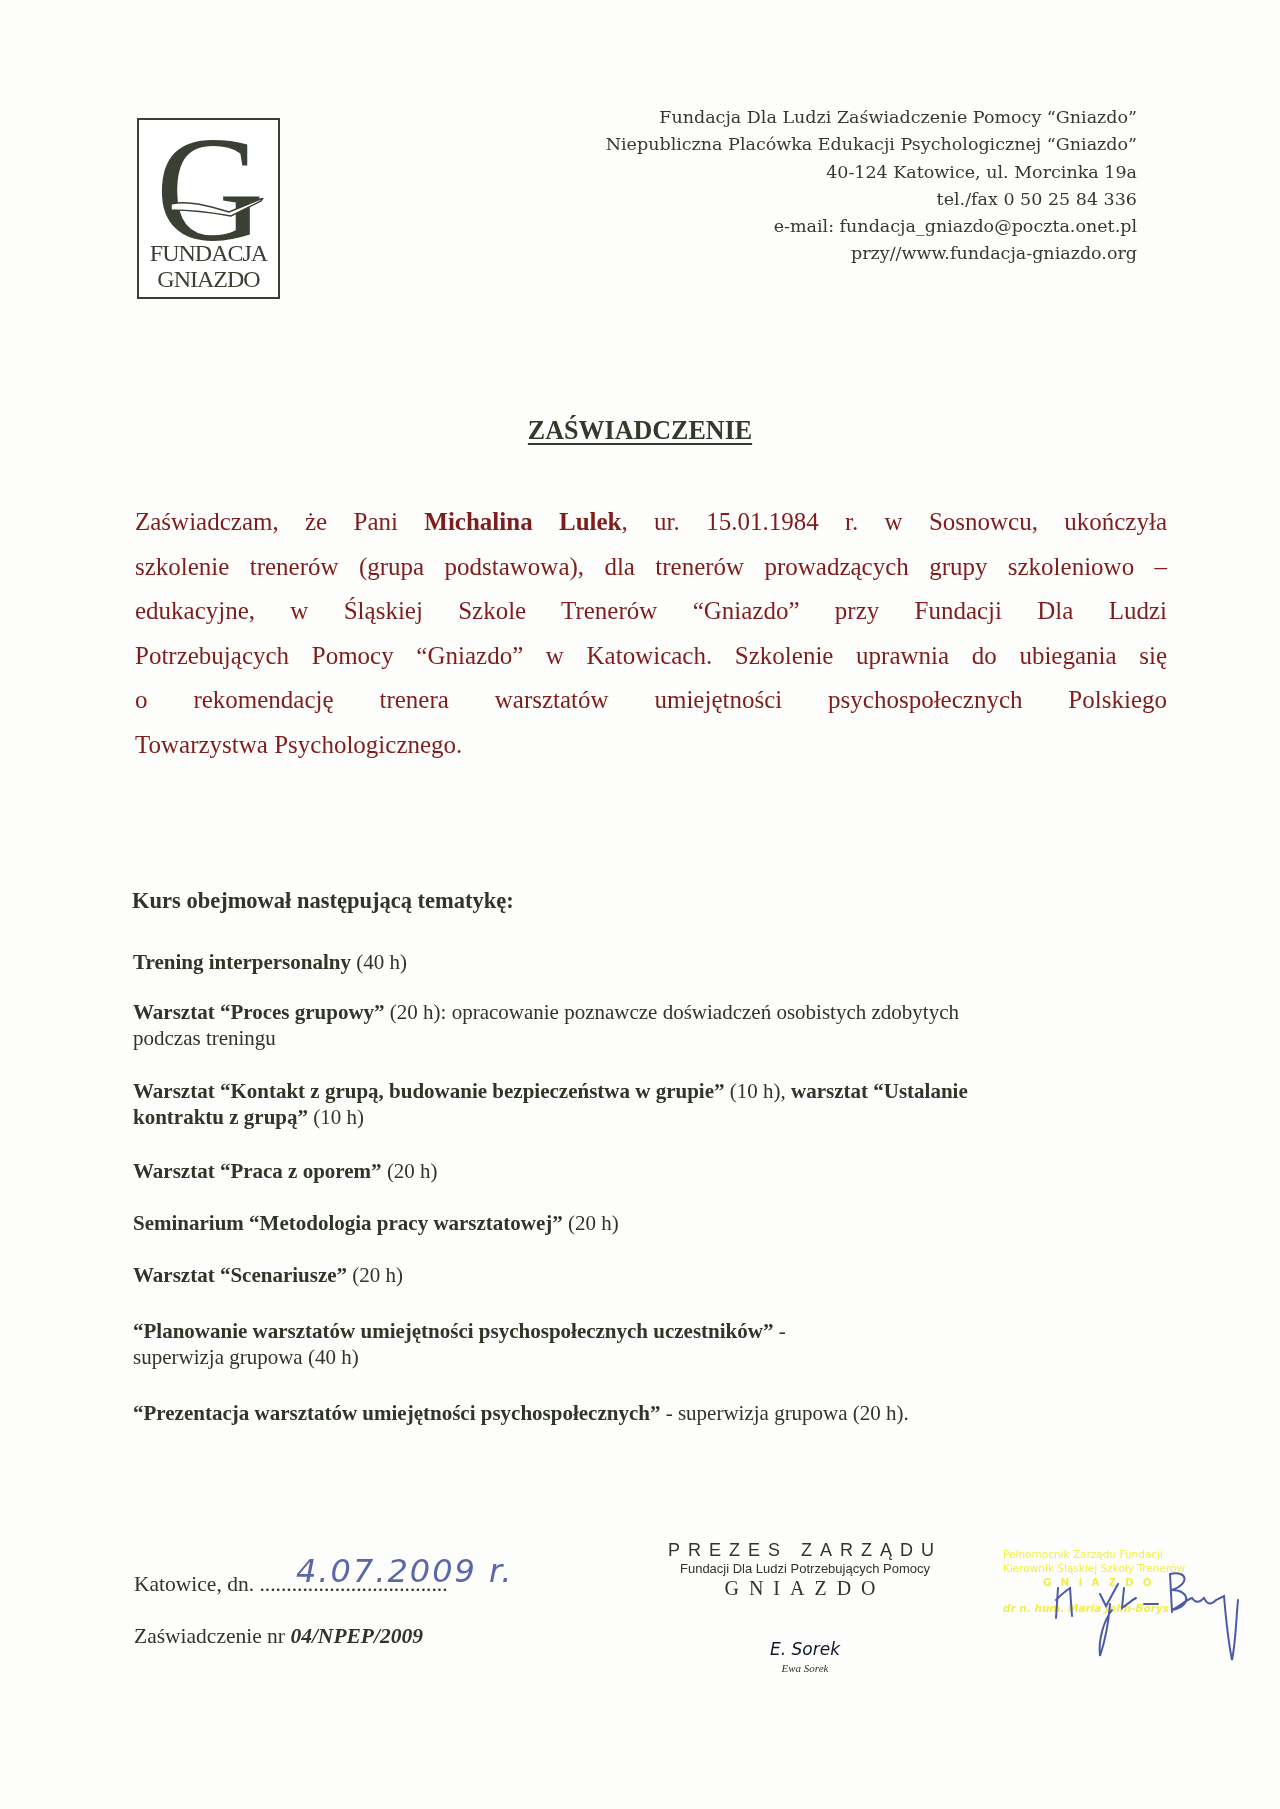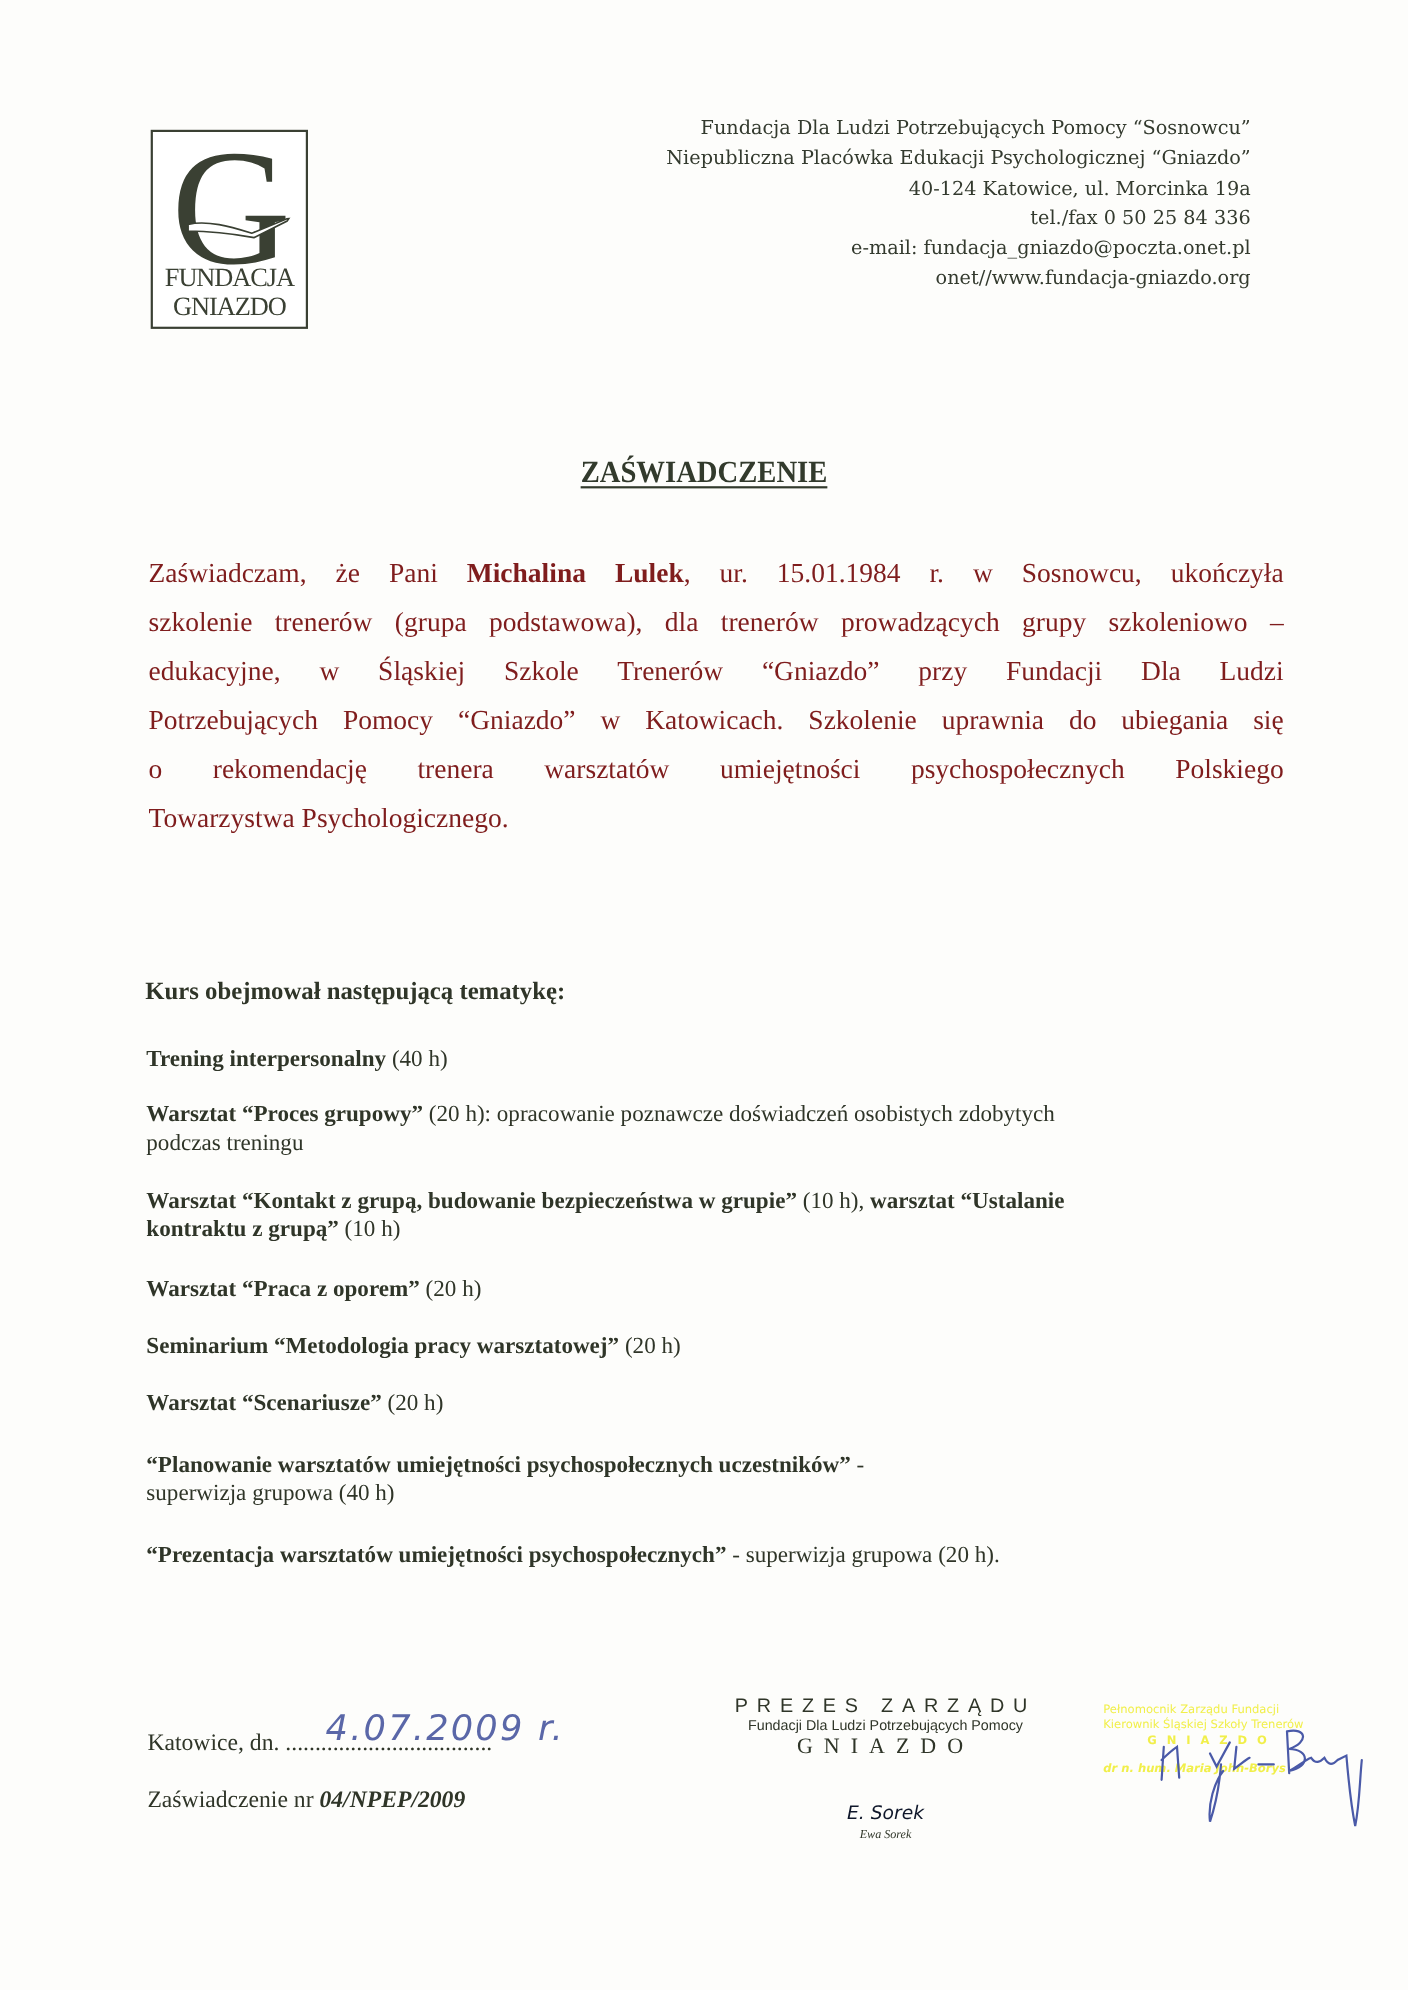--- a/index.html
+++ b/index.html
@@ -85,26 +85,26 @@
 <div class="abs logo">
   <div class="g">G</div>
   <svg class="swoosh" viewBox="0 0 96 20">
     <path d="M2 6 C20 2, 40 8, 60 14 L94 0 L92 3 L62 18 C40 14, 20 12, 2 12 Z" fill="#fff" stroke="#3a4033" stroke-width="1.5"></path>
   </svg>
   <div class="l1">FUNDACJA</div>
   <div class="l2">GNIAZDO</div>
 </div>
 
 <div class="abs header">
-  <div>Fundacja Dla Ludzi Potrzebujących Pomocy “Sosnowcu”</div>
+  <div>Fundacja Dla Ludzi Zaświadczenie Pomocy “Gniazdo”</div>
   <div>Niepubliczna Placówka Edukacji Psychologicznej “Gniazdo”</div>
   <div>40-124 Katowice, ul. Morcinka 19a</div>
   <div>tel./fax 0 50 25 84 336</div>
   <div>e-mail: fundacja_gniazdo@poczta.onet.pl</div>
-  <div>onet//www.fundacja-gniazdo.org</div>
+  <div>przy//www.fundacja-gniazdo.org</div>
 </div>
 
 <div class="abs title">ZAŚWIADCZENIE</div>
 
 <div class="abs body">
   <span class="p-line"><span>Zaświadczam, że Pani </span><b>Michalina Lulek</b><span>, ur. 15.01.1984 r. w Sosnowcu, ukończyła</span></span>
   <span class="p-line">szkolenie trenerów (grupa podstawowa), dla trenerów prowadzących grupy szkoleniowo –</span>
   <span class="p-line">edukacyjne, w Śląskiej Szkole Trenerów “Gniazdo” przy Fundacji Dla Ludzi</span>
   <span class="p-line">Potrzebujących Pomocy “Gniazdo” w Katowicach. Szkolenie uprawnia do ubiegania się</span>
   <span class="p-line">o rekomendację trenera warsztatów umiejętności psychospołecznych Polskiego</span>

